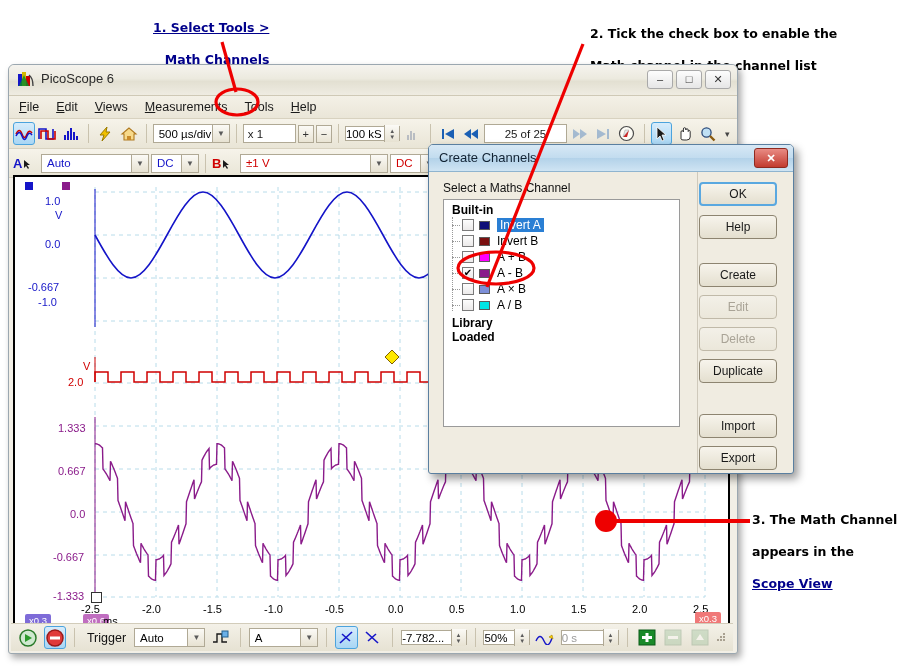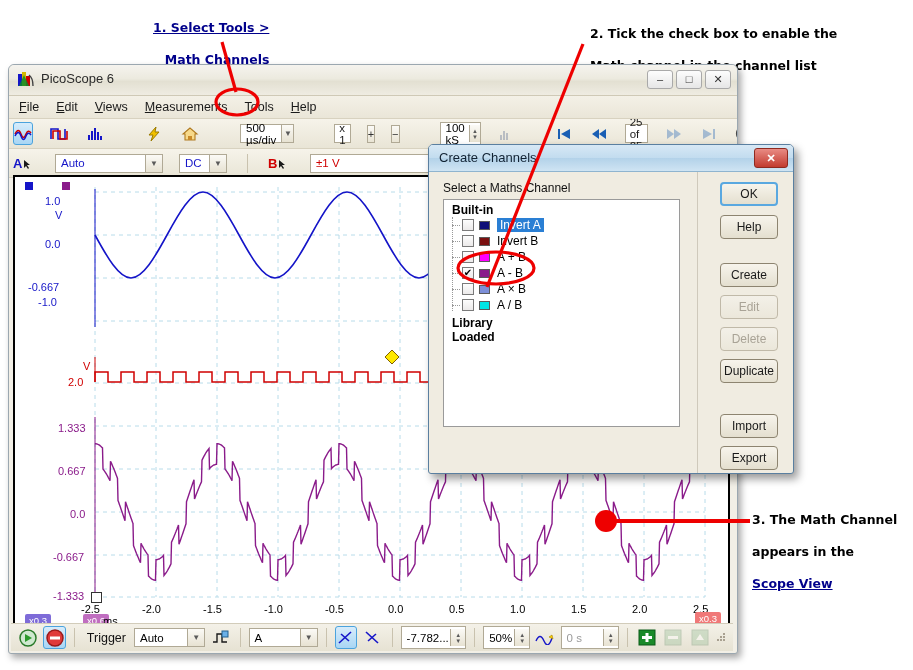--- a/index.html
+++ b/index.html
@@ -74,21 +74,21 @@
     font-family:"Liberation Sans",sans-serif;
   }
   .menuitem u{text-decoration:underline;}
 
   
   .toolbar{
     height:29px;
     background:linear-gradient(to bottom,#f6f3ea,#e9e5d6);
     border-bottom:1px solid #d8d2c0;
     display:flex;align-items:center;padding:0 4px;
-    gap:16px;
+    gap:2px;
   }
   .tbtn{
     width:24px;height:23px;
     display:flex;align-items:center;justify-content:center;
     border:1px solid transparent;border-radius:3px;
     box-sizing:border-box;
   }
   .tbtn.sel{
     background:linear-gradient(to bottom,#d7ecfb,#a9d6f4);
     border:1px solid #4ba3dd;
@@ -105,23 +105,23 @@
     font-size:11.5px;padding-left:5px;
   }
   .combo .arrow{
     margin-left:auto;width:16px;height:17px;
     background:linear-gradient(to bottom,#fbfaf6,#e7e2d2);
     border-left:1px solid #b0a995;
     display:flex;align-items:center;justify-content:center;
     font-size:8px;color:#5a5a5a;
   }
   .spinbox{
-    height:23px;border:1px solid #b0a995;background:#fff;
+    height:15px;border:1px solid #b0a995;background:#fff;
     display:flex;align-items:center;box-sizing:border-box;
-    font-size:11.5px;padding-left:5px;
+    font-size:11.5px;
   }
   .spin{
     margin-left:auto;width:14px;height:17px;
     background:linear-gradient(to bottom,#fbfaf6,#e7e2d2);
     border-left:1px solid #b0a995;
     display:flex;flex-direction:column;align-items:center;justify-content:center;
     font-size:6px;color:#5a5a5a;line-height:6px;
   }
   .plusmin{
     width:18px;height:18px;border:1px solid #b0a995;
@@ -213,21 +213,21 @@
   }
   .swatch{width:11px;height:9px;border:1px solid #5a5a5a;margin-right:7px;box-sizing:border-box;}
   .chname{font-size:12px;color:#000;}
   .chname.sel{background:#2a7fd4;color:#fff;padding:0 3px;}
   #dlg-link{
     position:absolute;left:14px;top:260px;width:240px;
     font-size:11.5px;color:#1111cc;text-decoration:underline;line-height:14px;
   }
   #dlg-right{position:absolute;left:269px;top:0;width:95px;height:302px;}
   .dbtn{
-    position:absolute;left:22px;width:58px;height:24px;
+    position:absolute;left:1px;width:78px;height:24px;
     background:linear-gradient(to bottom,#f7f4ec,#e4dfcf);
     border:1px solid #8d8470;border-radius:4px;
     font-size:12px;color:#1a1a1a;
     display:flex;align-items:center;justify-content:center;
     box-sizing:border-box;
   }
   .dbtn.primary{border:2px solid #5aa8e0;}
   .dbtn.disabled{color:#a9a396;border-color:#c0b9a8;background:linear-gradient(to bottom,#f3f0e8,#ebe7da);}
 
   

